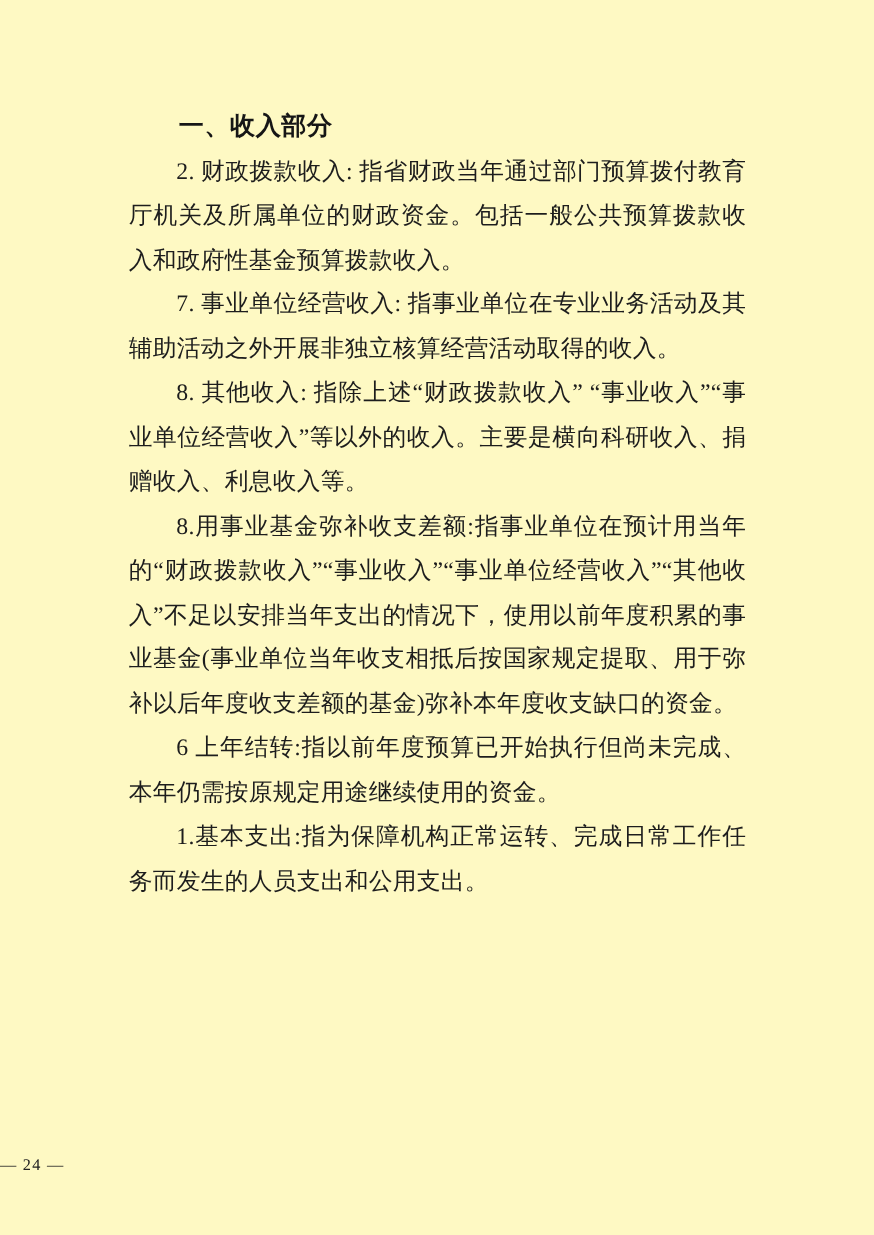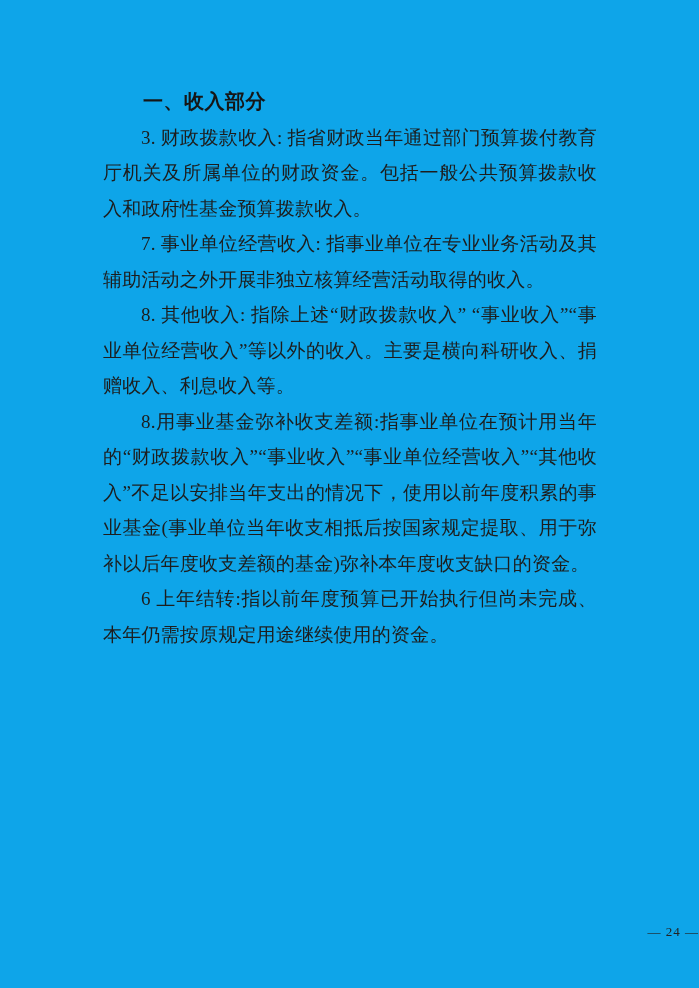--- a/index.html
+++ b/index.html
@@ -4,21 +4,21 @@
 <style>
   html, body {
     margin: 0;
     padding: 0;
     background: #ffffff;
   }
   .page {
     position: relative;
     width: 699px;
     height: 988px;
-    background: #0ea5e9;
+    background: #fef9c3;
     color: #1d1d1d;
     font-family: "Liberation Serif", "DejaVu Serif", serif;
     overflow: hidden;
   }
   .content {
     position: absolute;
     left: 103px;
     top: 84px;
     width: 494px;
   }
@@ -39,44 +39,45 @@
     text-indent: 2em;
     text-align: justify;
     letter-spacing: 0.2px;
     color: #1d1d1d;
   }
   .footer {
     position: absolute;
     left: 0;
     top: 924px;
     width: 699px;
-    text-align: right;
+    text-align: left;
     font-size: 13px;
     letter-spacing: 1px;
     color: #222222;
   }
 </style>
 </head>
 <body>
 
 <div class="page">
   <div class="content">
 
     <h2 class="section-heading">一、收入部分</h2>
 
-    <p class="para">3. 财政拨款收入: 指省财政当年通过部门预算拨付教育厅机关及所属单位的财政资金。包括一般公共预算拨款收入和政府性基金预算拨款收入。</p>
+    <p class="para">2. 财政拨款收入: 指省财政当年通过部门预算拨付教育厅机关及所属单位的财政资金。包括一般公共预算拨款收入和政府性基金预算拨款收入。</p>
 
 
     <p class="para">7. 事业单位经营收入: 指事业单位在专业业务活动及其辅助活动之外开展非独立核算经营活动取得的收入。</p>
 
     <p class="para">8. 其他收入: 指除上述“财政拨款收入” “事业收入”“事业单位经营收入”等以外的收入。主要是横向科研收入、捐赠收入、利息收入等。</p>
 
     <p class="para">8.用事业基金弥补收支差额:指事业单位在预计用当年的“财政拨款收入”“事业收入”“事业单位经营收入”“其他收入”不足以安排当年支出的情况下，使用以前年度积累的事业基金(事业单位当年收支相抵后按国家规定提取、用于弥补以后年度收支差额的基金)弥补本年度收支缺口的资金。</p>
 
     <p class="para">6 上年结转:指以前年度预算已开始执行但尚未完成、本年仍需按原规定用途继续使用的资金。</p>
 
 
+    <p class="para">1.基本支出:指为保障机构正常运转、完成日常工作任务而发生的人员支出和公用支出。</p>
 
 
   </div>
 
   <div class="footer">— 24 —</div>
 </div>
 
 </body></html>

